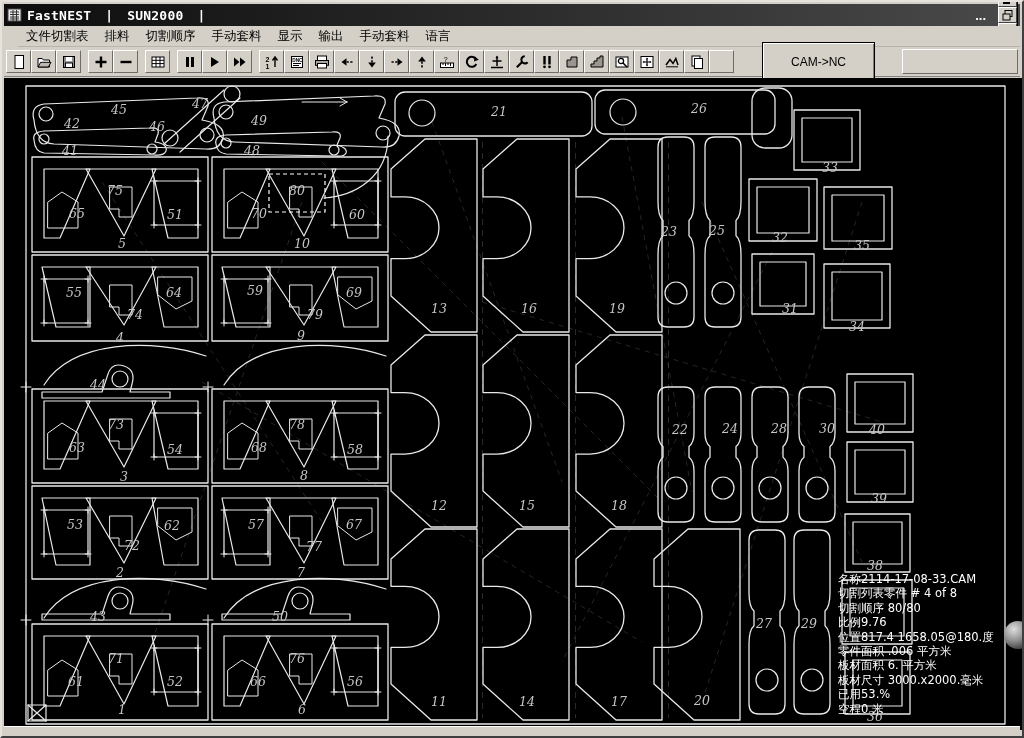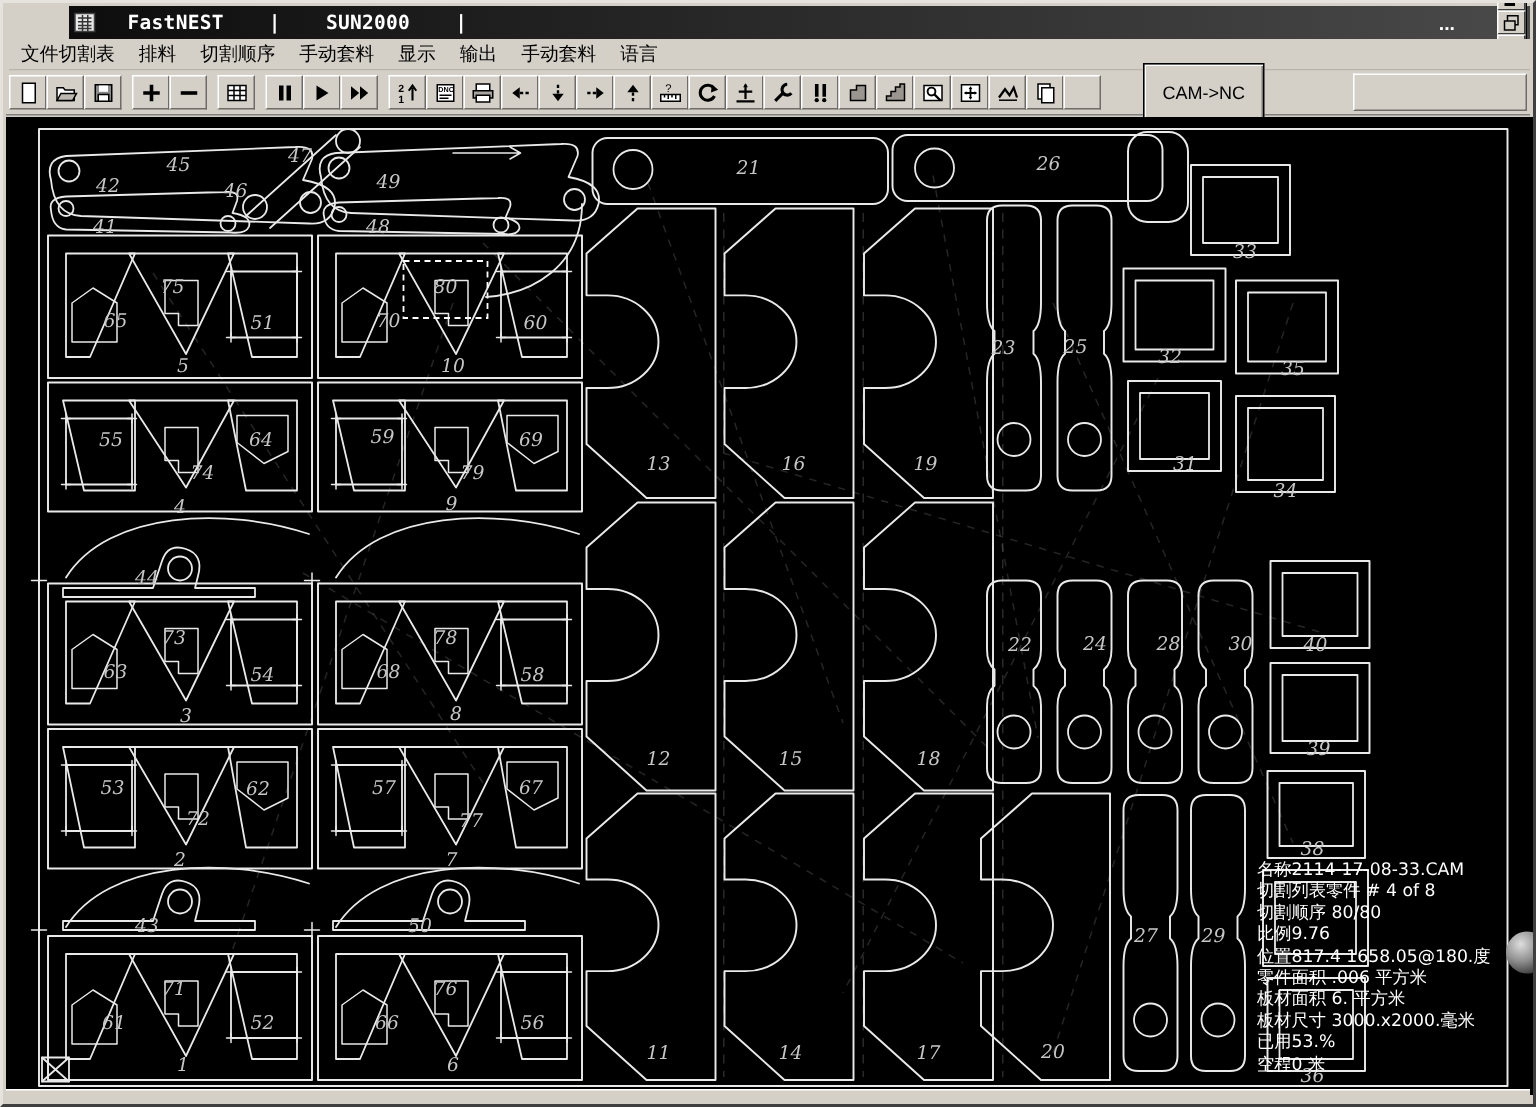--- a/index.html
+++ b/index.html
@@ -6,56 +6,56 @@
   *{box-sizing:border-box;}
   .window{
     position:relative;width:1024px;height:738px;
     background:#d4d0c8;border:2px solid;border-color:#e6e3de #3f3f3f #3f3f3f #e6e3de;
     font-family:"Liberation Sans",sans-serif;overflow:hidden;
   }
   
   .titlebar{
     position:absolute;left:2px;top:2px;right:2px;height:22px;
     background:linear-gradient(90deg,#0d0d0d,#2e2e2e 55%,#4a4a4a);
-    display:flex;align-items:center;padding:0 3px;gap:20px;margin-left:42px;
+    display:flex;align-items:center;padding:0 3px;gap:4px;
   }
   .title-text{
     color:#fff;font-family:"DejaVu Sans Mono","Liberation Mono",monospace;
     font-weight:bold;font-size:13px;white-space:nowrap;letter-spacing:.2px;
   }
   .title-sep{color:#fff;font-weight:bold;margin:0 10px;}
   .title-dots{color:#fff;font-weight:bold;margin-left:auto;margin-right:6px;font-size:13px;}
   .win-btn{
     width:19px;height:16px;background:#d4d0c8;border:1px solid;
     border-color:#fff #404040 #404040 #fff;box-shadow:1px 1px 0 #000;
     display:flex;align-items:center;justify-content:center;padding:0;margin-left:2px;
   }
   .app-icon{width:16px;height:16px;display:inline-block;}
   
   .menubar{
-    position:absolute;left:4px;top:24px;right:2px;height:21px;
+    position:absolute;left:16px;top:24px;right:2px;height:21px;
     background:#d4d0c8;display:flex;align-items:center;
     font-size:12.5px;color:#000;border-bottom:1px solid #b8b4ac;
   }
   .menu-item{padding:2px 8px;cursor:default;}
   
   .toolbar{
     position:absolute;left:2px;top:45px;right:2px;height:30px;
     background:#d4d0c8;display:flex;align-items:center;padding-left:2px;
     border-bottom:1px solid #808080;
   }
   .tb-btn{
     width:25px;height:23px;background:#d4d0c8;border:1px solid;
     border-color:#fff #6f6b66 #6f6b66 #fff;
     display:flex;align-items:center;justify-content:center;padding:0;
   }
   .tb-btn.gap{margin-left:7px;}
   .tb-btn svg{display:block;}
   .camnc{
-    margin-left:28px;height:39px;padding:1px 12px;font-size:12px;color:#000;
+    margin-left:28px;height:39px;padding:1px 28px;font-size:12px;color:#000;
     background:#d4d0c8;border:1px solid #000;
     box-shadow:inset 1px 1px 0 #fff,inset -1px -1px 0 #807c76;
     font-family:"Liberation Sans",sans-serif;
   }
   .tb-spacer{
     margin-left:auto;margin-right:2px;width:116px;height:25px;
     background:#d4d0c8;border:1px solid;border-color:#fff #6f6b66 #6f6b66 #fff;
   }
   
   .canvas{

